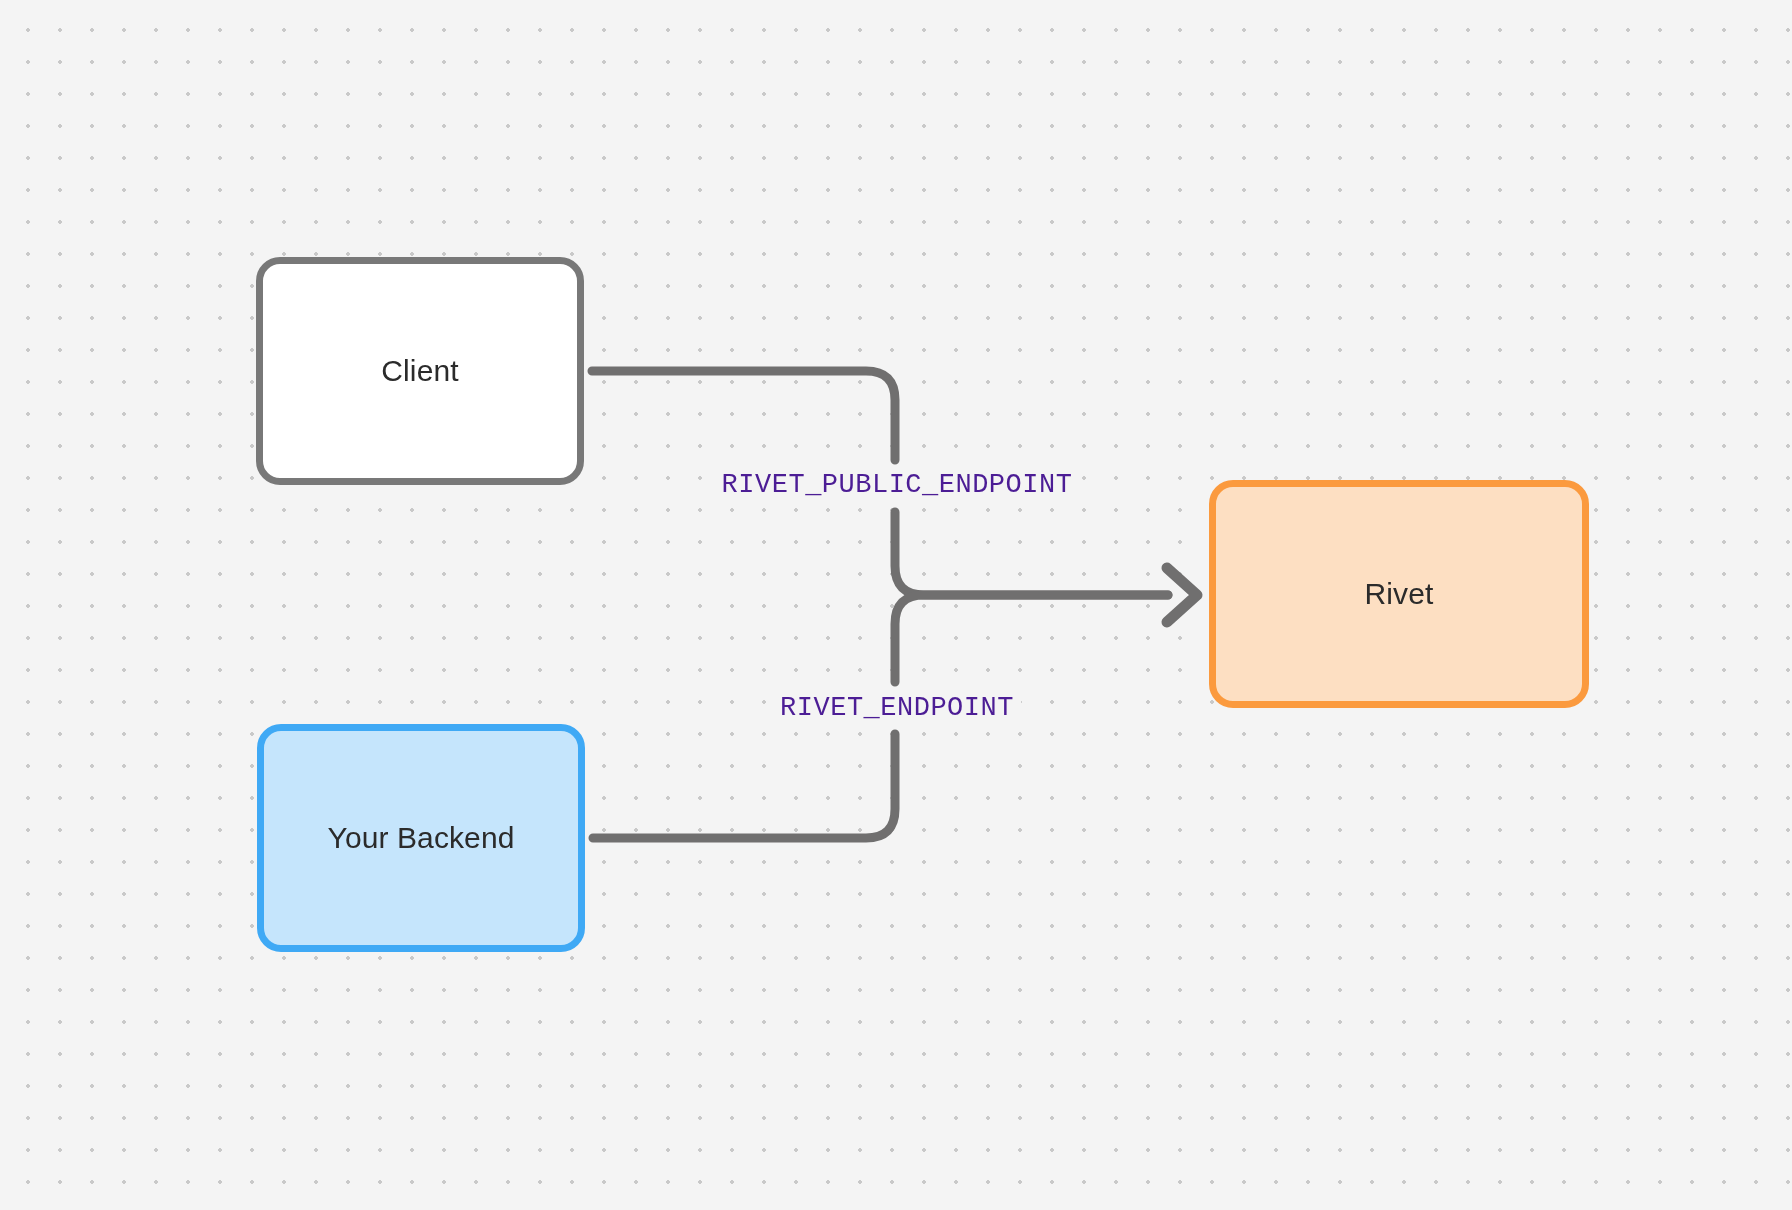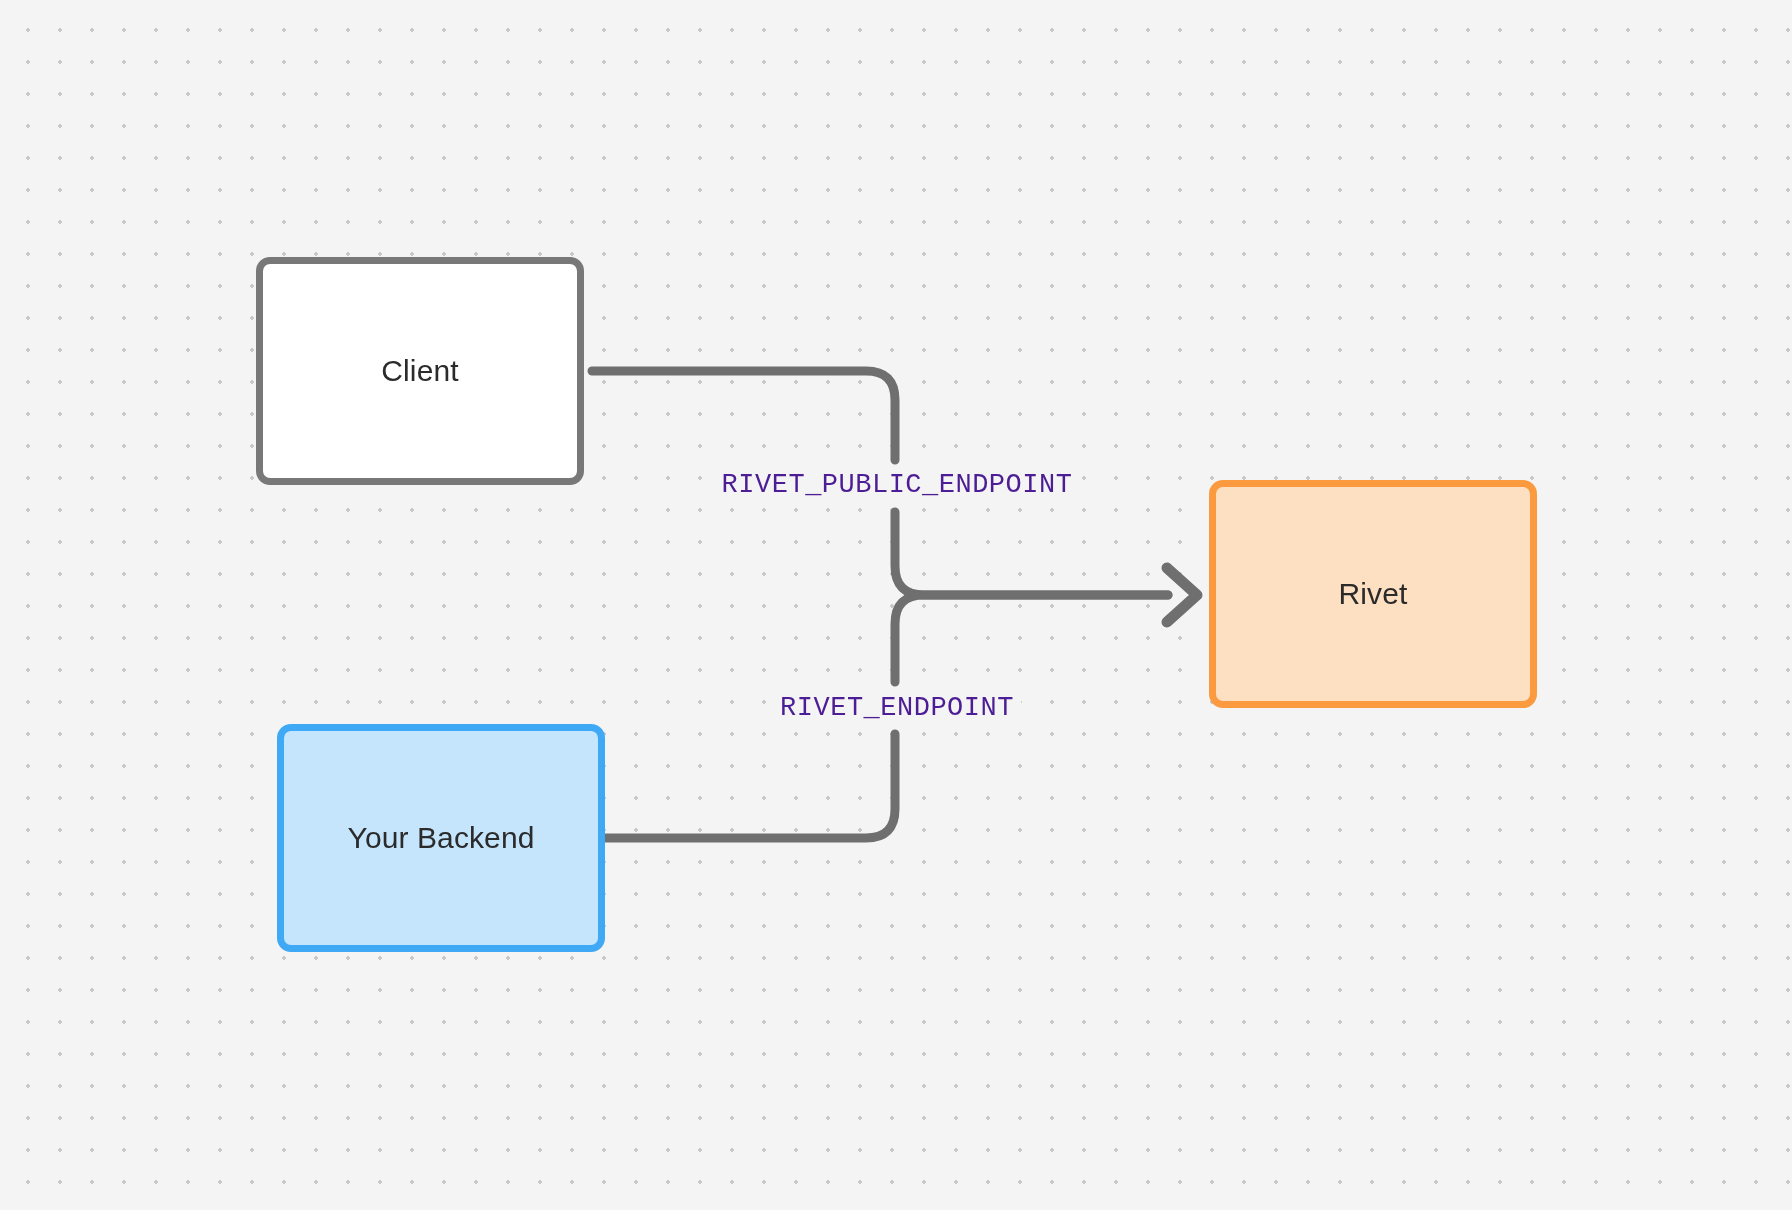--- a/index.html
+++ b/index.html
@@ -15,21 +15,21 @@
     background-image: radial-gradient(circle, #c9c9c9 1.6px, transparent 1.7px);
     background-size: 32px 32px;
     background-position: 12px 14px;
     overflow: hidden;
     font-family: "Liberation Sans", sans-serif;
   }
 
   .node {
     position: absolute;
     box-sizing: border-box;
-    border-radius: 14px;
+    border-radius: 24px;
     display: flex;
     align-items: center;
     justify-content: center;
     font-family: "Liberation Sans", sans-serif;
     font-size: 30px;
     color: #2b2b2b;
     letter-spacing: 0.1px;
     user-select: none;
   }
 
@@ -42,27 +42,26 @@
     border: 7px solid #787878;
   }
 
   .node-backend {
     left: 257px;
     top: 724px;
     width: 328px;
     height: 228px;
     background: #c5e5fc;
     border: 7px solid #3fa9f5;
-    margin-left: 20px;
   }
 
   .node-rivet {
     left: 1209px;
     top: 480px;
-    width: 328px;
+    width: 380px;
     height: 228px;
     background: #fddfc2;
     border: 7px solid #fb9a3e;
   }
 
   .edges {
     position: absolute;
     left: 0;
     top: 0;
     width: 1792px;

